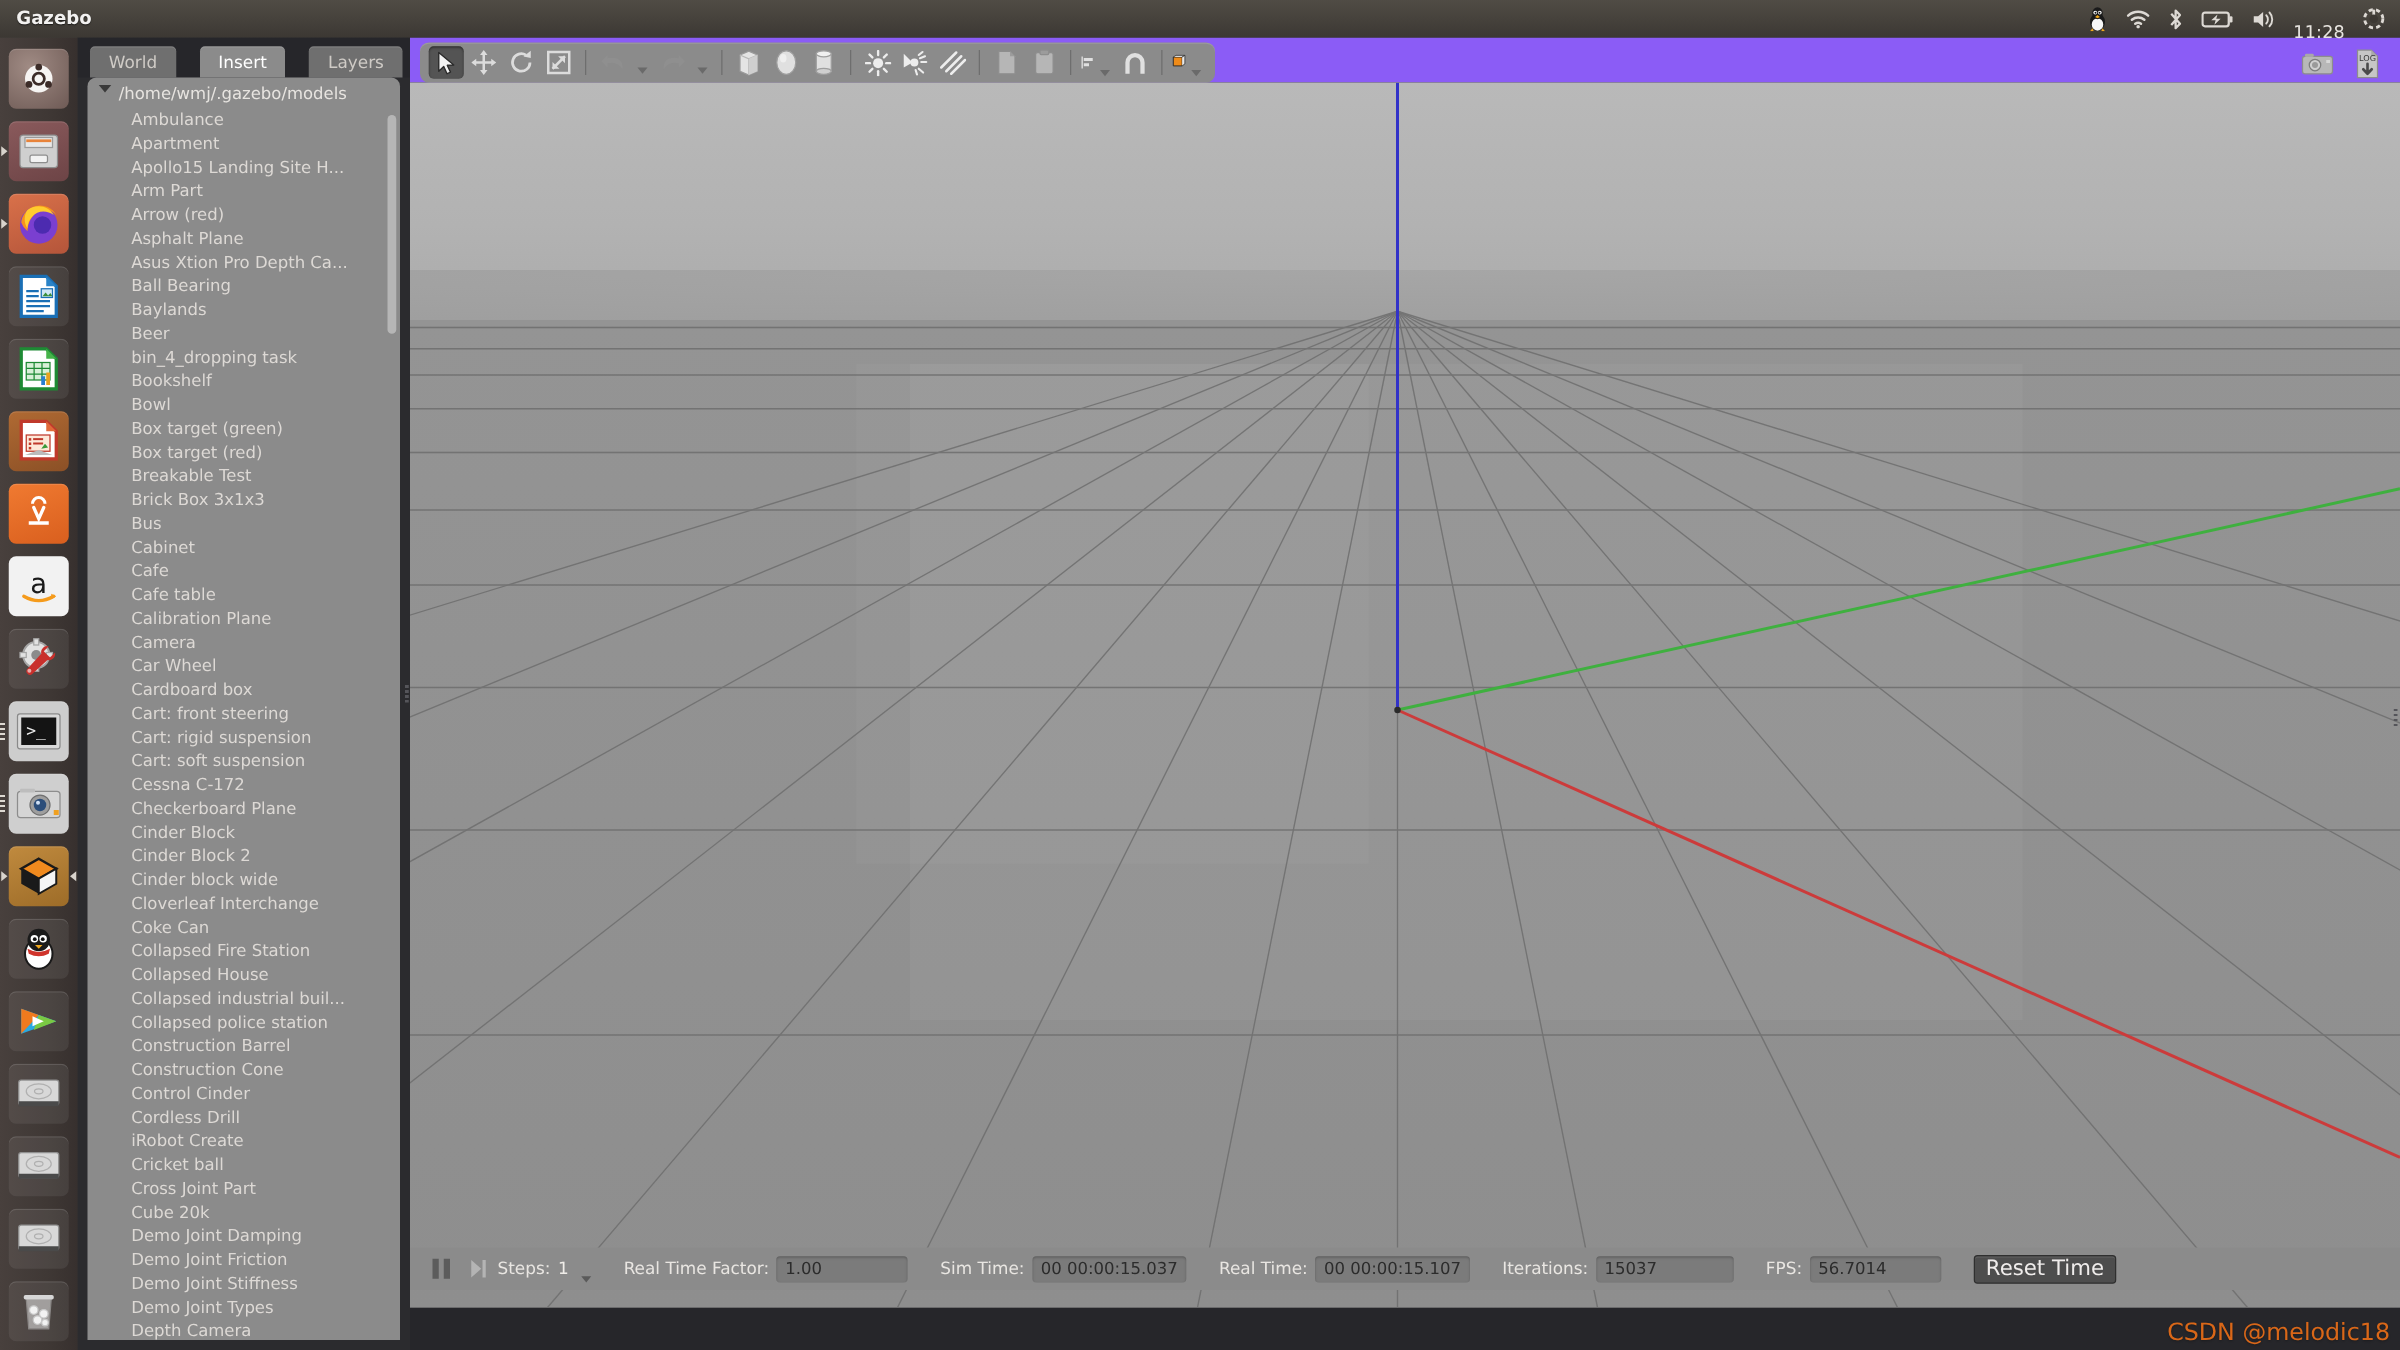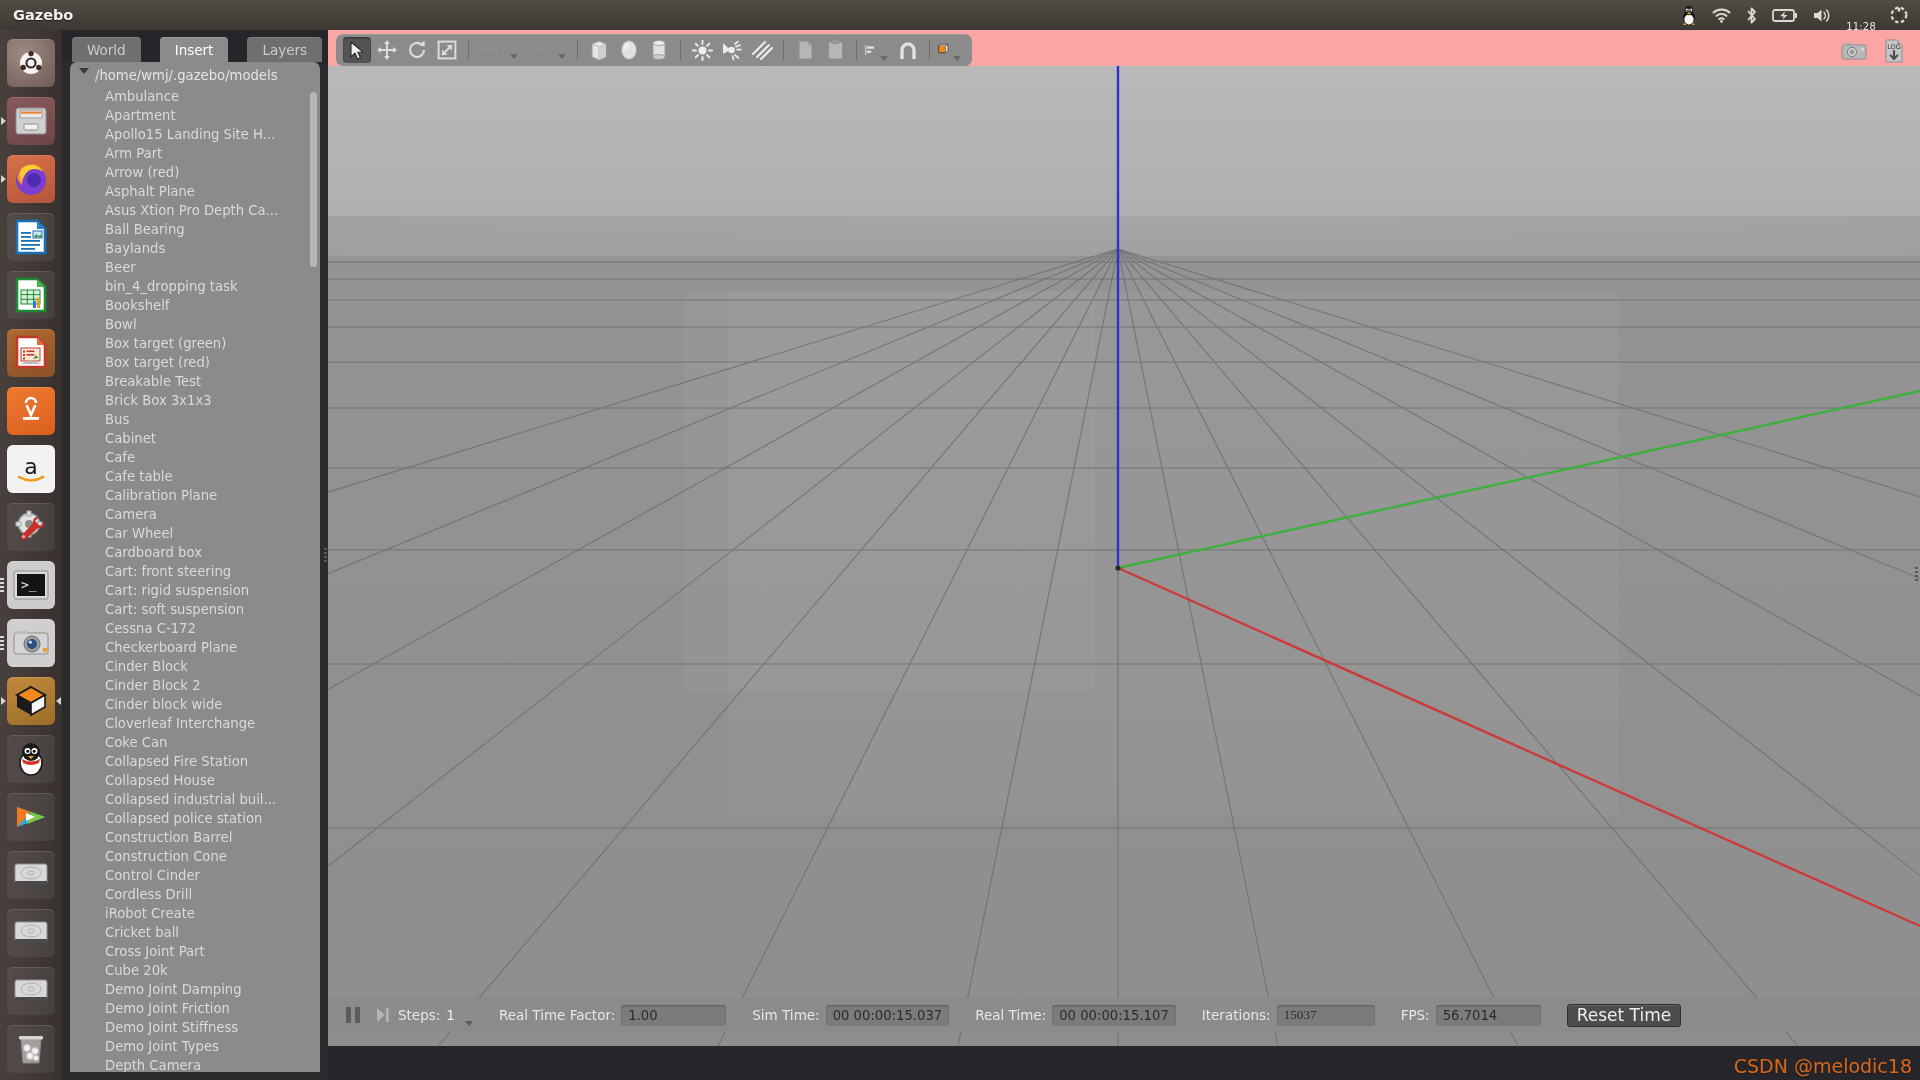--- a/index.html
+++ b/index.html
@@ -7,21 +7,21 @@
     font-family:"DejaVu Sans","Liberation Sans",sans-serif; background:#3c3b37; }
 
   
   #top-panel{position:absolute;left:0;top:0;width:1920px;height:30px;
     background:linear-gradient(180deg,#504c45 0%,#3c3833 100%);
     display:flex;align-items:center;z-index:40;}
   #top-panel .appname{color:#f2f1f0;font-size:14.5px;font-weight:bold;margin-left:13px;
     text-shadow:0 1px 1px rgba(0,0,0,.6);}
   #tray{margin-left:auto;display:flex;align-items:center;gap:14px;padding-right:12px;}
   #tray .tico{display:flex;align-items:center;justify-content:center;height:22px;}
-  #tray .clock{color:#e8e5e0;font-size:10px;letter-spacing:.2px;margin-top:22px;}
+  #tray .clock{color:#e8e5e0;font-size:14px;letter-spacing:.2px;margin-top:22px;}
   svg{display:block;}
 
   
   #launcher{position:absolute;left:0;top:30px;width:62px;height:1050px;
     background:linear-gradient(90deg,#48403d 0%,#3f3835 60%,#37302e 100%);z-index:35;
     padding-top:4px;}
   .li{position:relative;width:62px;height:58px;display:flex;align-items:center;justify-content:center;}
   .li .tile{width:48px;height:48px;border-radius:6px;display:flex;align-items:center;
     justify-content:center;background:rgba(255,255,255,.07);
     box-shadow:inset 0 1px 0 rgba(255,255,255,.12);overflow:hidden;position:relative;}
@@ -52,21 +52,21 @@
   .rootlabel{color:#e7e4e0;font-size:13.2px;}
   .mitem{height:19px;padding-left:35px;color:#ddd9d5;font-size:13.2px;line-height:19px;
     white-space:nowrap;overflow:hidden;}
   #sbar{position:absolute;right:3px;top:30px;width:7px;height:175px;background:#b6b6b6;border-radius:4px;}
   #splitter{position:absolute;left:260px;top:0;width:6px;height:1050px;
     display:flex;align-items:center;justify-content:center;}
   #splitter .dots{width:3px;height:14px;
     background:repeating-linear-gradient(180deg,#55555a 0 2px,transparent 2px 4px);}
 
   
-  #toolbar{position:absolute;left:266px;top:0;width:1592px;height:36px;background:#fca5a5;}
+  #toolbar{position:absolute;left:266px;top:0;width:1592px;height:36px;background:#8b5cf6;}
   #tbar-inner{position:absolute;left:8px;top:4px;height:32px;background:#8b8b8b;
     border-radius:7px;display:flex;align-items:center;padding:0 7px;gap:2px;
     box-shadow:inset 0 1px 0 rgba(255,255,255,.14);}
   .tbtn{width:28px;height:26px;display:flex;align-items:center;justify-content:center;
     border-radius:4px;}
   .tbtn.sel{background:#545454;box-shadow:inset 0 1px 2px rgba(0,0,0,.5);}
   .tsep{width:1px;height:20px;background:#6e6e6e;margin:0 5px;}
   .tcaret{width:0;height:0;border-left:4px solid transparent;border-right:4px solid transparent;
     border-top:5px solid #6a6a6a;margin:0 4px;align-self:flex-end;margin-bottom:7px;}
   #vpicons{position:absolute;right:14px;top:9px;display:flex;gap:16px;align-items:center;}
@@ -716,21 +716,21 @@
     <span class="blabel">Real Time Factor:</span>
     <span class="bfield" style="width:105px;">1.00</span>
     <span class="bspace"></span>
     <span class="blabel">Sim Time:</span>
     <span class="bfield">00 00:00:15.037</span>
     <span class="bspace"></span>
     <span class="blabel">Real Time:</span>
     <span class="bfield">00 00:00:15.107</span>
     <span class="bspace"></span>
     <span class="blabel">Iterations:</span>
-    <span class="bfield" style="width:98px;font-family:Liberation Serif, serif;">15037</span>
+    <span class="bfield" style="width:110px;">15037</span>
     <span class="bspace"></span>
     <span class="blabel">FPS:</span>
     <span class="bfield" style="width:105px;">56.7014</span>
     <span id="resetbtn">Reset Time</span>
   </div>
 </div>
 
 <div id="watermark">CSDN @melodic18</div>
 
 </body></html>

